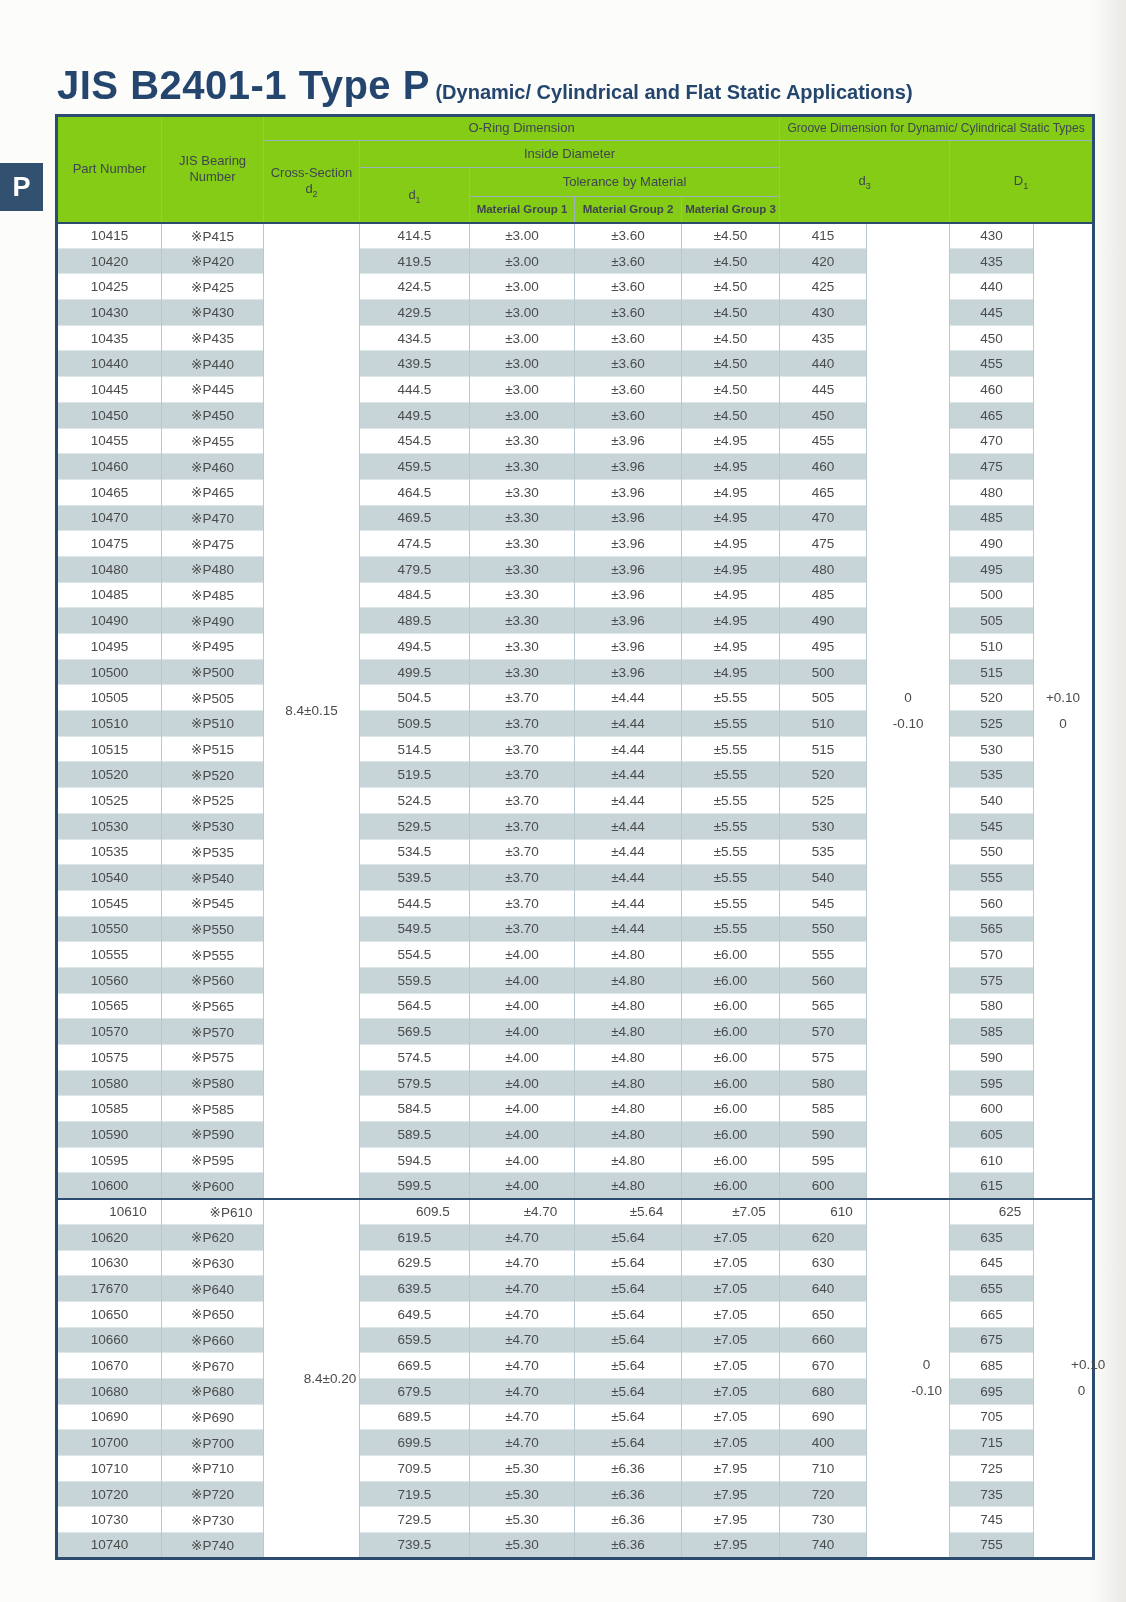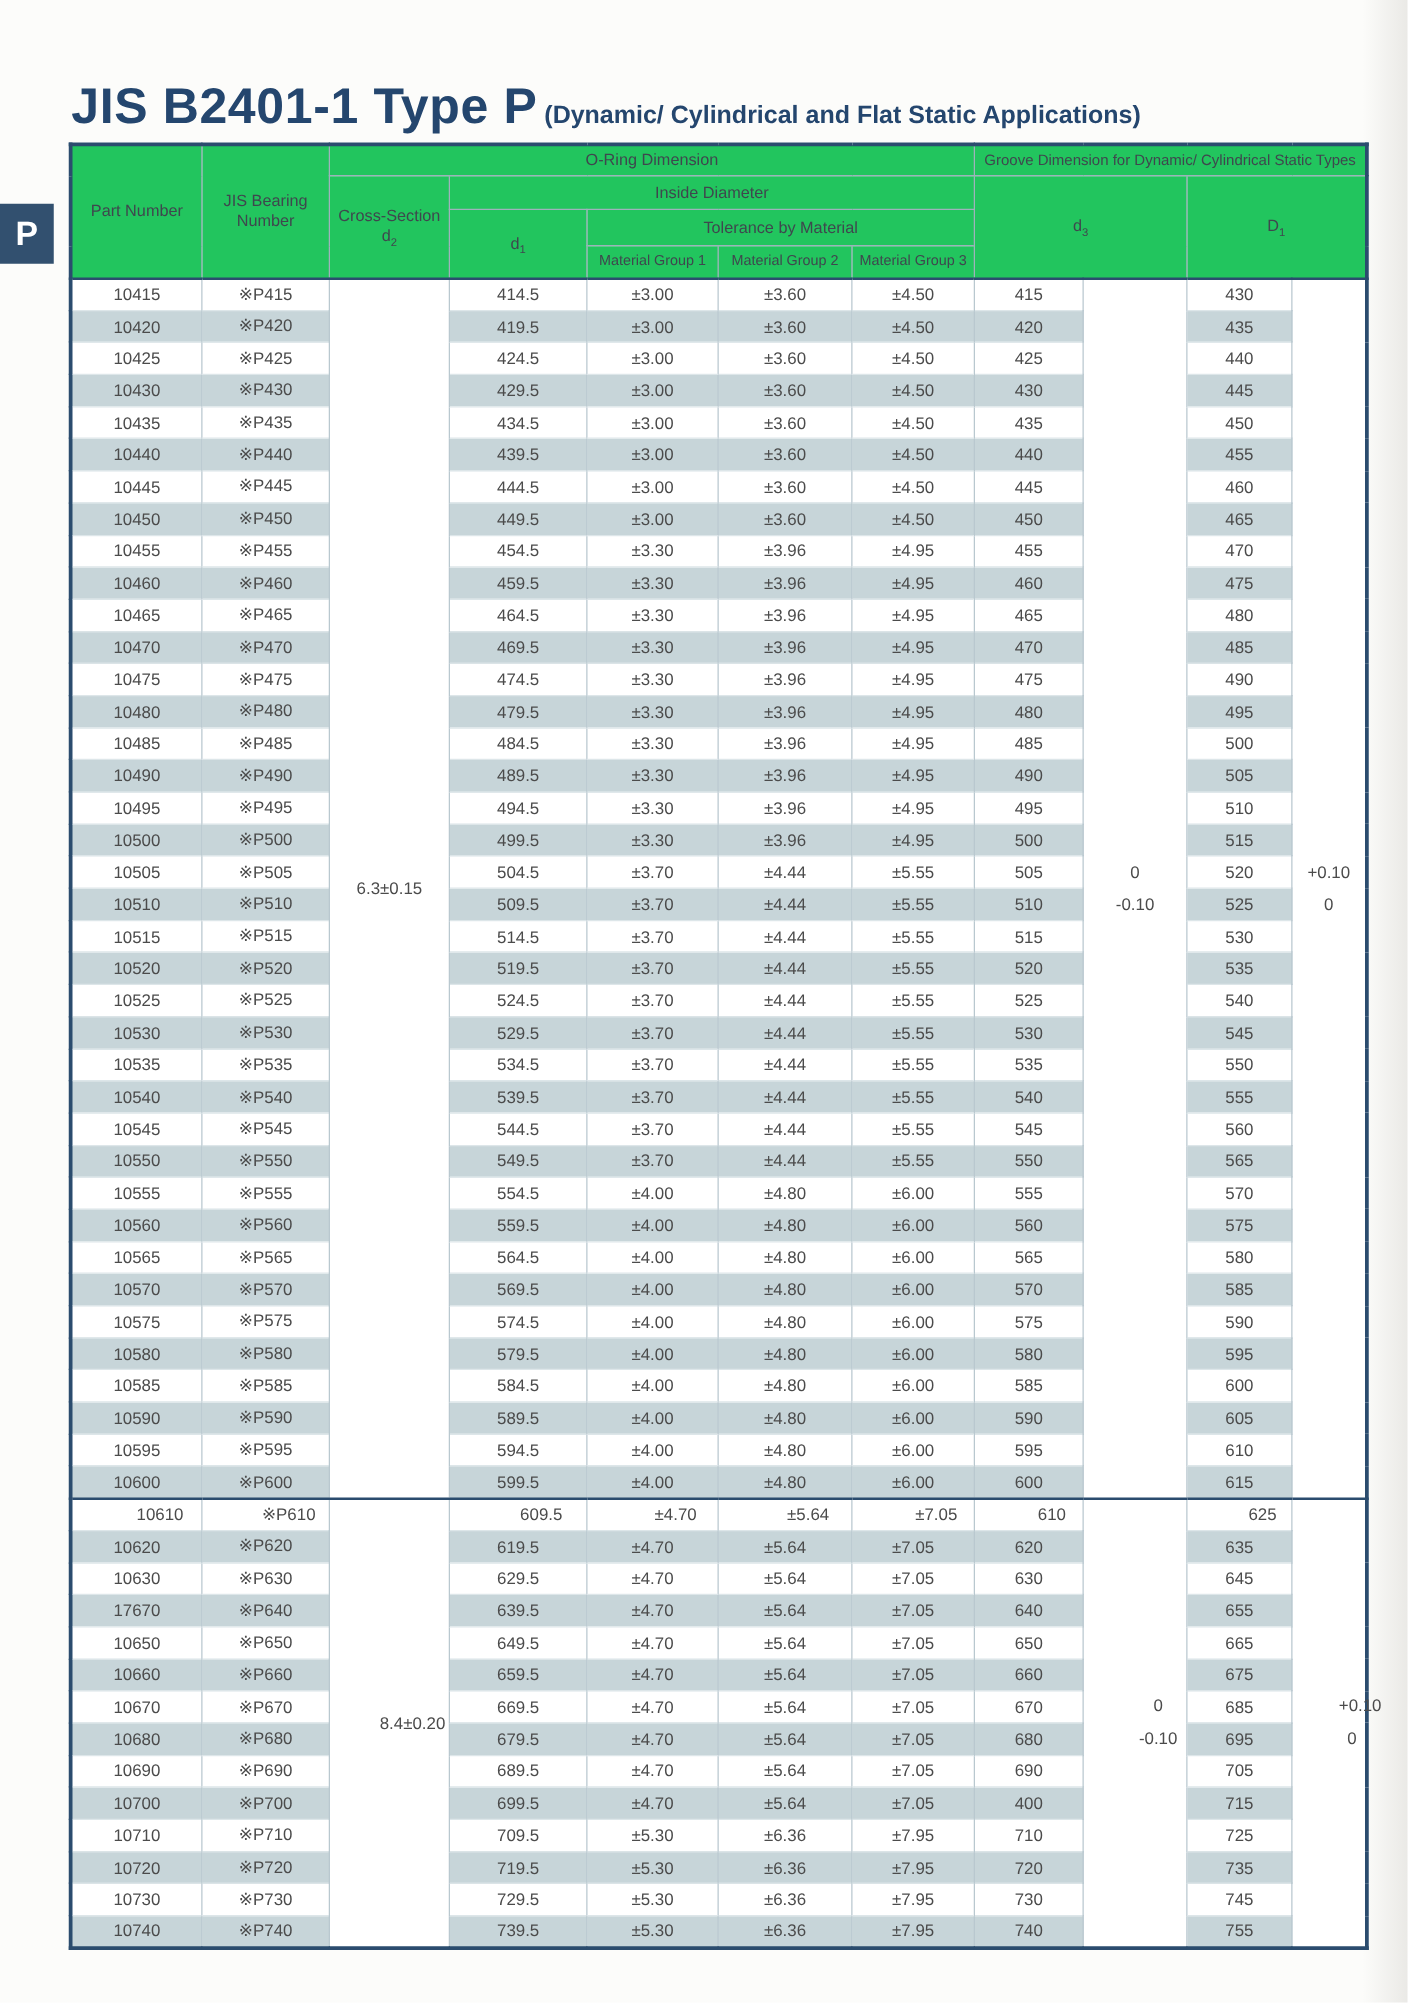--- a/index.html
+++ b/index.html
@@ -28,30 +28,30 @@
   h1 .t-main { font-size:40px; letter-spacing:0.5px; }
   h1 .t-sub  { font-size:20px; letter-spacing:0px; }
 
   table.spec {
     position:absolute; left:55px; top:114px; width:1037px;
     border-collapse:collapse; table-layout:fixed;
     background:#ffffff;
     border:3px solid #2b4c6e;
   }
   thead th {
-    background:#22c55e; font-weight:normal; color:#3f474e;
+    background:#84cc16; font-weight:normal; color:#3f474e;
     border:1px solid #9eb2bb; font-size:13px; line-height:1.25;
     padding:0 2px; text-align:center; vertical-align:middle;
   }
   thead tr.h1r { height:25px; }
   thead tr.h2r { height:27px; }
   thead tr.h3r { height:29px; }
   thead tr.h4r { height:26px; }
   thead th.hb { border-bottom:2px solid #2b4c6e; }
-  thead th.mg { font-size:11.5px; }
+  thead th.mg { font-size:11.5px;font-weight:bold; }
   thead th.groove { font-size:12px; white-space:nowrap;margin-left:11px; }
   thead sub { font-size:9px; line-height:0; }
 
   tbody tr { height:25.7px; }
   tbody td {
     text-align:center; vertical-align:middle;
     font-size:13.5px; color:#4b4b4b;
     border-left:1px solid #b9c8cf;
     border-top:1px solid #dde6e9;
     padding:0;
@@ -112,21 +112,21 @@
     <tr class="h4r">
       <th class="hb mg">Material Group 1</th>
       <th class="hb mg">Material Group 2</th>
       <th class="hb mg">Material Group 3</th>
     </tr>
   </thead>
   <tbody>
       <tr>
         <td>10415</td>
         <td>※P415</td>
-        <td class="merged" rowspan="38">6.3±0.15</td>
+        <td class="merged" rowspan="38">8.4±0.15</td>
         <td>414.5</td>
         <td>±3.00</td>
         <td>±3.60</td>
         <td>±4.50</td>
         <td>415</td>
         <td class="merged tol" rowspan="38">
           <div>0</div>
           <div>-0.10</div>
         </td>
         <td>430</td>

